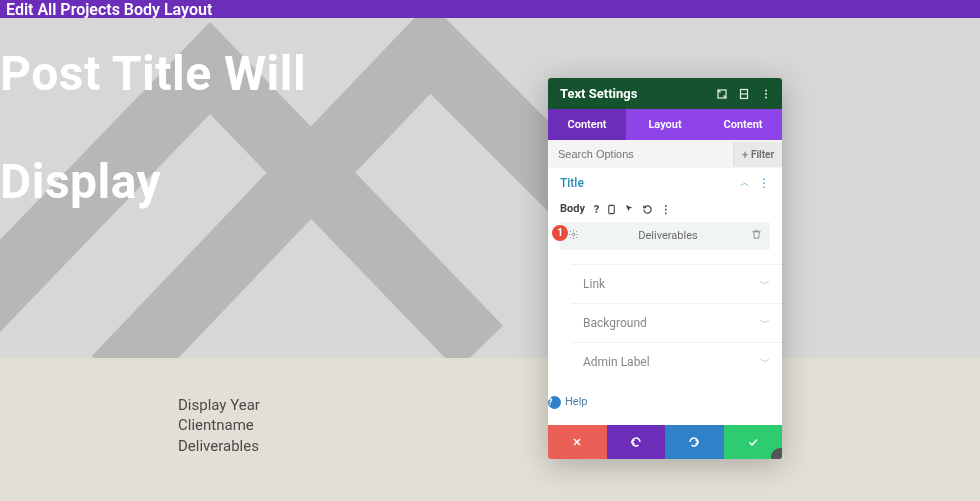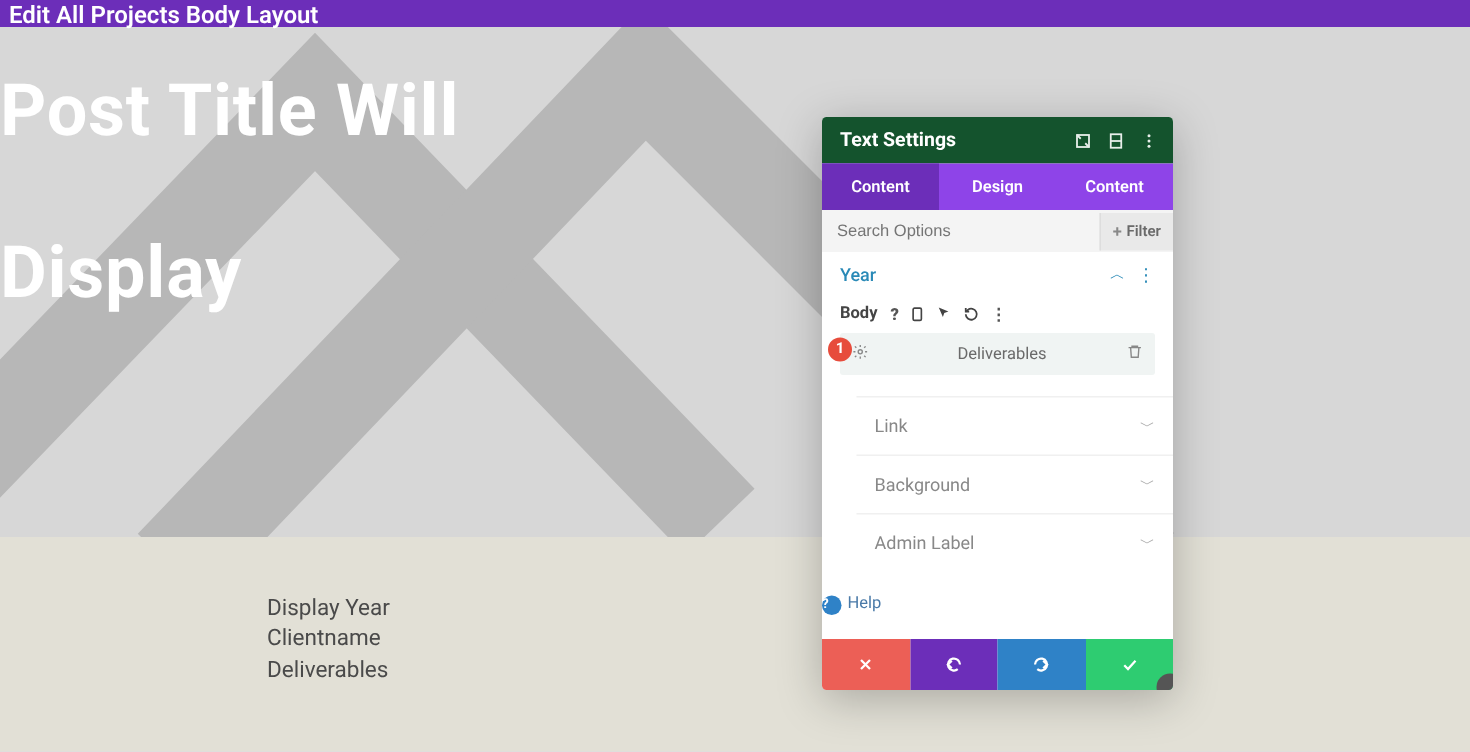--- a/index.html
+++ b/index.html
@@ -174,34 +174,34 @@
               <circle cx="12" cy="12" r="2"></circle>
               <circle cx="12" cy="19" r="2"></circle>
             </svg>
         </span>
       </div>
     </div>
   </div>
 
   <div class="tabs">
     <div class="tab active">Content</div>
-    <div class="tab">Design</div>
+    <div class="tab">Layout</div>
     <div class="tab">Content</div>
   </div>
 
   <div class="searchrow">
     <input class="search" placeholder="Search Options" style="">
     <div class="filter-btn">
       <span class="plus">+</span>
       <span>Filter</span>
     </div>
   </div>
 
   <div class="section-head">
-    <span>Year</span>
+    <span>Title</span>
     <span class="right">
       <span class="chev">︿</span>
       <span class="more-v">⋮</span>
     </span>
   </div>
 
   <div class="body-label">
     <span>Body</span>
     <span class="icons">
       <span>

